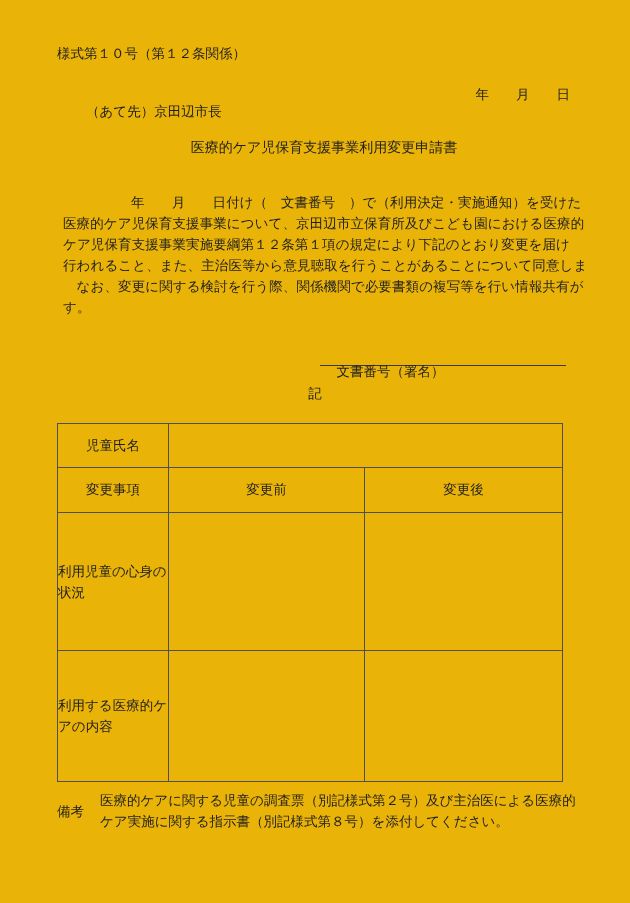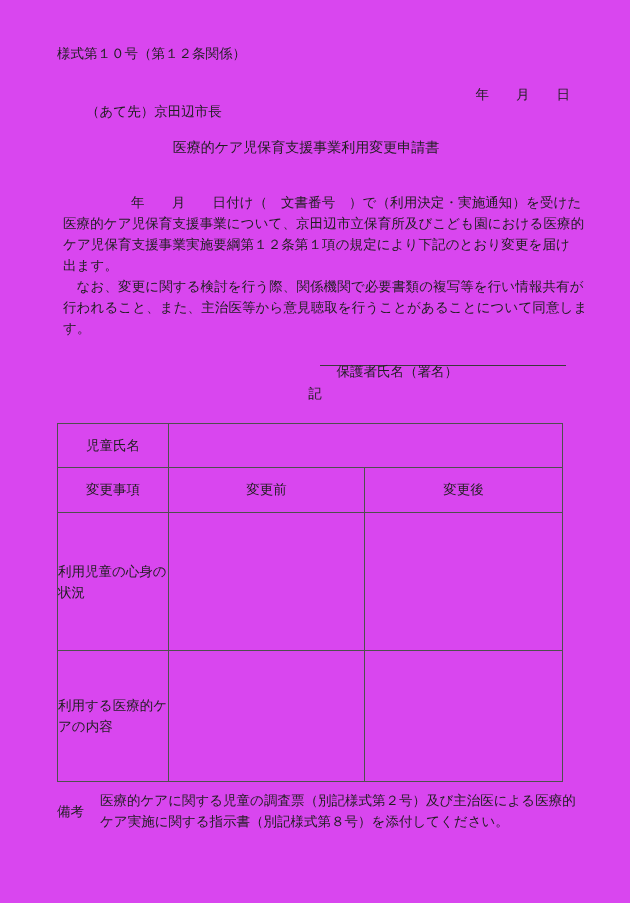--- a/index.html
+++ b/index.html
@@ -4,21 +4,21 @@
 <style>
   html, body {
     margin: 0;
     padding: 0;
     background: #fbfbfb;
   }
   .page {
     position: relative;
     width: 630px;
     height: 903px;
-    background: #d946ef;
+    background: #eab308;
     color: #1f1f1f;
     font-family: "Liberation Serif", "DejaVu Serif", serif;
     font-size: 13.5px;
     overflow: hidden;
   }
   .form-number {
     position: absolute;
     left: 57px;
     top: 45px;
     white-space: pre;
@@ -37,20 +37,21 @@
     top: 103px;
     white-space: pre;
   }
   .doc-title {
     position: absolute;
     left: 0;
     top: 139px;
     width: 612px;
     text-align: center;
     font-size: 14px;
+    padding-left: 18px;
   }
   .body-para {
     position: absolute;
     left: 63px;
     top: 192px;
     width: 520px;
   }
   .body-para .line {
     white-space: pre;
     line-height: 21px;
@@ -139,28 +140,27 @@
   <div class="date-line">年　　月　　日</div>
 
   <div class="addressee">（あて先）京田辺市長</div>
 
   <div class="doc-title">医療的ケア児保育支援事業利用変更申請書</div>
 
   <div class="body-para">
     <div class="line">　　　　　年　　月　　日付け（　文書番号　）で（利用決定・実施通知）を受けた</div>
     <div class="line">医療的ケア児保育支援事業について、京田辺市立保育所及びこども園における医療的</div>
     <div class="line">ケア児保育支援事業実施要綱第１２条第１項の規定により下記のとおり変更を届け</div>
-    <div class="line">出ます。</div>
+    <div class="line">行われること、また、主治医等から意見聴取を行うことがあることについて同意しま</div>
     <div class="line">　なお、変更に関する検討を行う際、関係機関で必要書類の複写等を行い情報共有が</div>
-    <div class="line">行われること、また、主治医等から意見聴取を行うことがあることについて同意しま</div>
     <div class="line">す。</div>
   </div>
 
   <div class="signature-row">
-    <span class="sig-label">保護者氏名（署名）</span>
+    <span class="sig-label">文書番号（署名）</span>
   </div>
 
   <div class="record-marker">記</div>
 
   <table class="change-table">
     <colgroup>
       <col class="col1">
       <col class="col2">
       <col class="col3">
     </colgroup>

